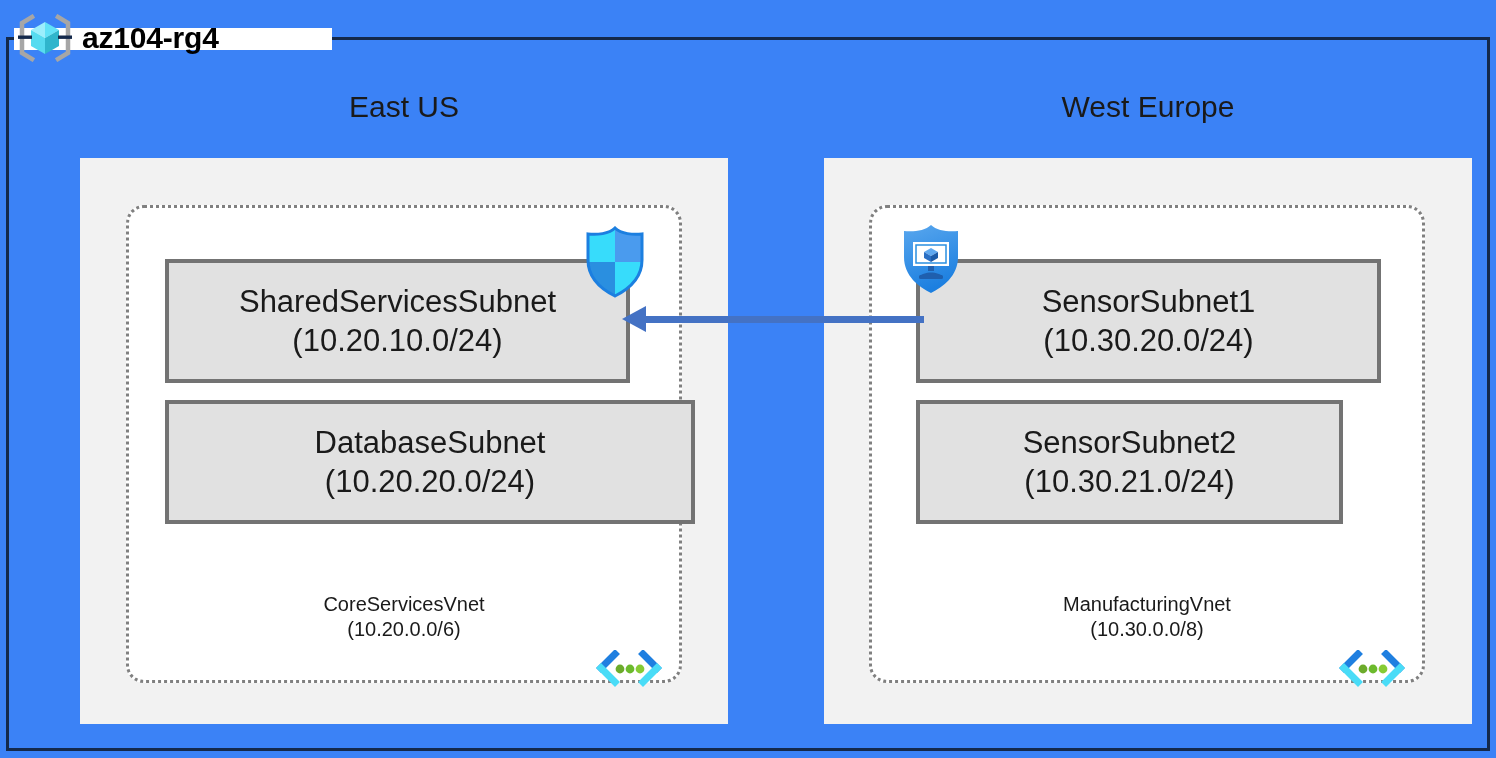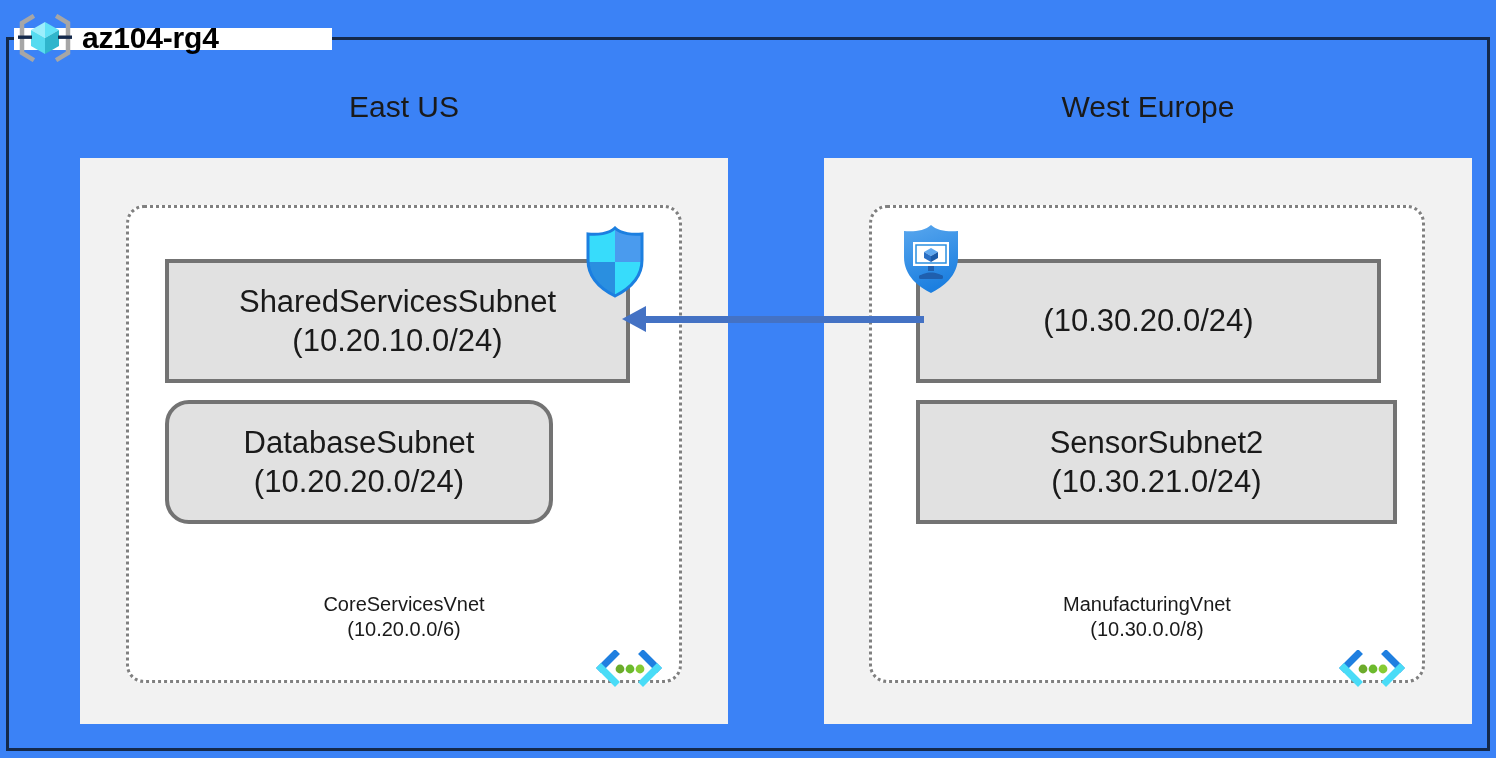--- a/index.html
+++ b/index.html
@@ -104,23 +104,23 @@
     display: flex;
     flex-direction: column;
     align-items: center;
     justify-content: center;
     font-size: 31px;
     line-height: 1.26;
     color: #1a1a1a;
     white-space: nowrap;
   }
   #subnet-shared { left: 165px;  top: 259px; width: 465px; height: 124px; }
-  #subnet-db     { left: 165px;  top: 400px; width: 388px; height: 124px; border-radius: 24px; }
+  #subnet-db     { left: 165px;  top: 400px; width: 530px; height: 124px; }
   #subnet-s1     { left: 916px;  top: 259px; width: 465px; height: 124px; }
-  #subnet-s2     { left: 916px;  top: 400px; width: 481px; height: 124px; }
+  #subnet-s2     { left: 916px;  top: 400px; width: 427px; height: 124px; }
 
   
   .nsg-icon-wrap {
     position: absolute;
     left: 583px; top: 226px;
     width: 64px; height: 72px;
   }
   .bastion-icon-wrap {
     position: absolute;
     left: 899px; top: 223px;
@@ -235,20 +235,21 @@
   <div class="region" id="region-westeu"></div>
 
   <div class="vnet" id="vnet-manu">
     <div class="vnet-caption">
       <div>ManufacturingVnet</div>
       <div>(10.30.0.0/8)</div>
     </div>
   </div>
 
   <div class="subnet" id="subnet-s1">
+    <div>SensorSubnet1</div>
     <div>(10.30.20.0/24)</div>
   </div>
 
   <div class="subnet" id="subnet-s2">
     <div>SensorSubnet2</div>
     <div>(10.30.21.0/24)</div>
   </div>
 
   <div class="bastion-icon-wrap">
     <svg viewBox="0 0 64 72" xmlns="http://www.w3.org/2000/svg">

